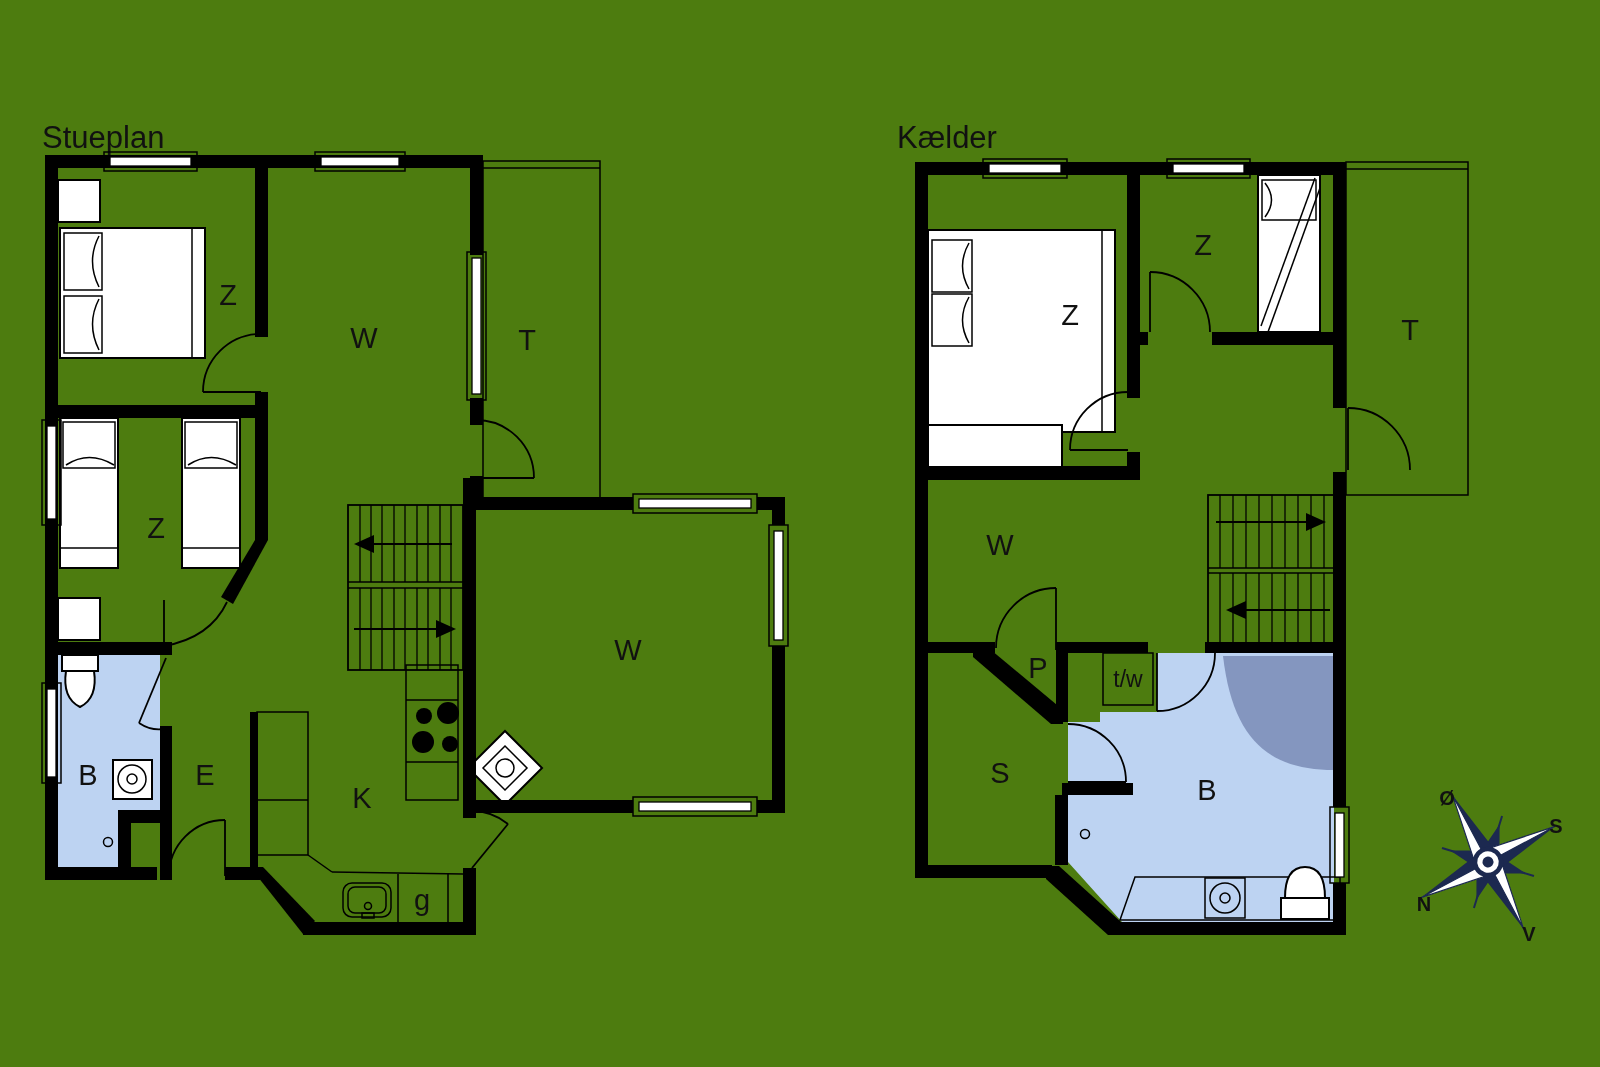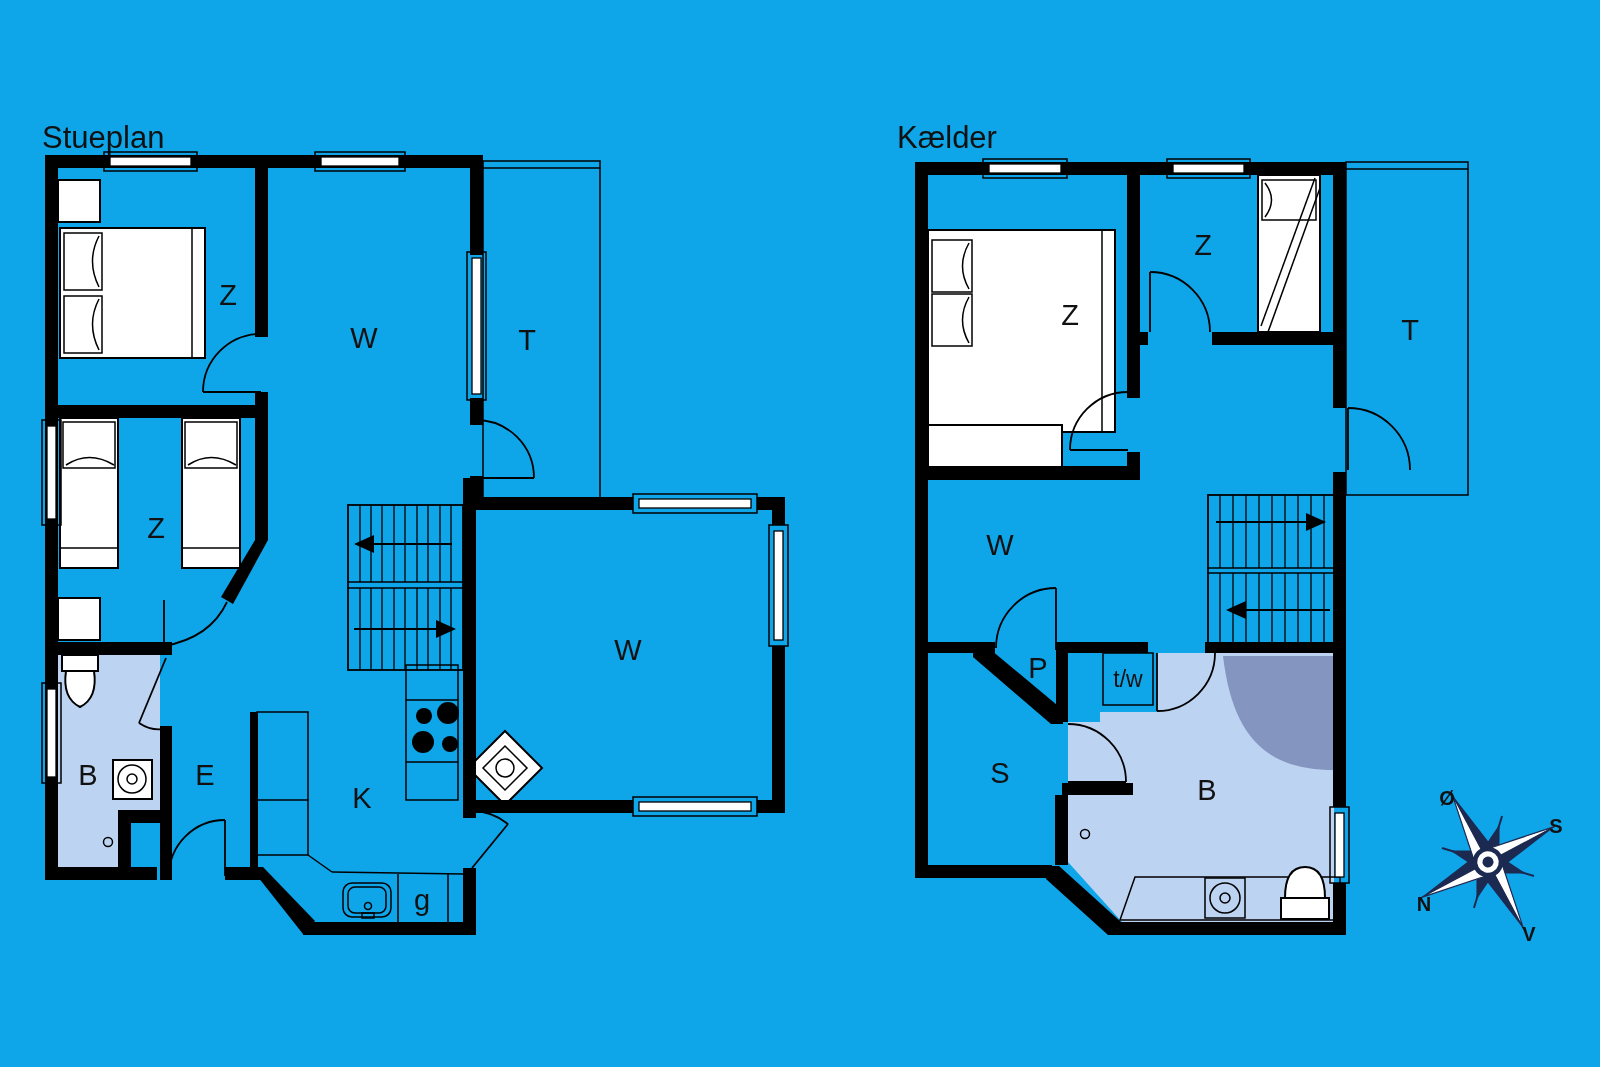--- a/index.html
+++ b/index.html
@@ -1,16 +1,16 @@
 <!DOCTYPE html>
 <html><head>
 <meta charset="utf-8">
 <style>
   html,body{margin:0;padding:0;background:#ffffff;}
-  #stage{position:relative;width:1600px;height:1067px;background:#0ea5e9;overflow:hidden;}
+  #stage{position:relative;width:1600px;height:1067px;background:#4d7c0f;overflow:hidden;}
   svg{display:block;}
   text{font-family:"Liberation Sans","DejaVu Sans",sans-serif;fill:#111111;}
   .ttl{font-size:31px;}
   .lbl{font-size:29px;}
   .sm{font-size:23px;}
   .cmp{font-size:20px;font-weight:600;}
   .thin15{fill:none;stroke:#000;stroke-width:1.5;}
   .door{fill:none;stroke:#000;stroke-width:1.8;}
   .furn{fill:#ffffff;stroke:#000;stroke-width:2;}
   .step{stroke:#000;stroke-width:1.3;}

